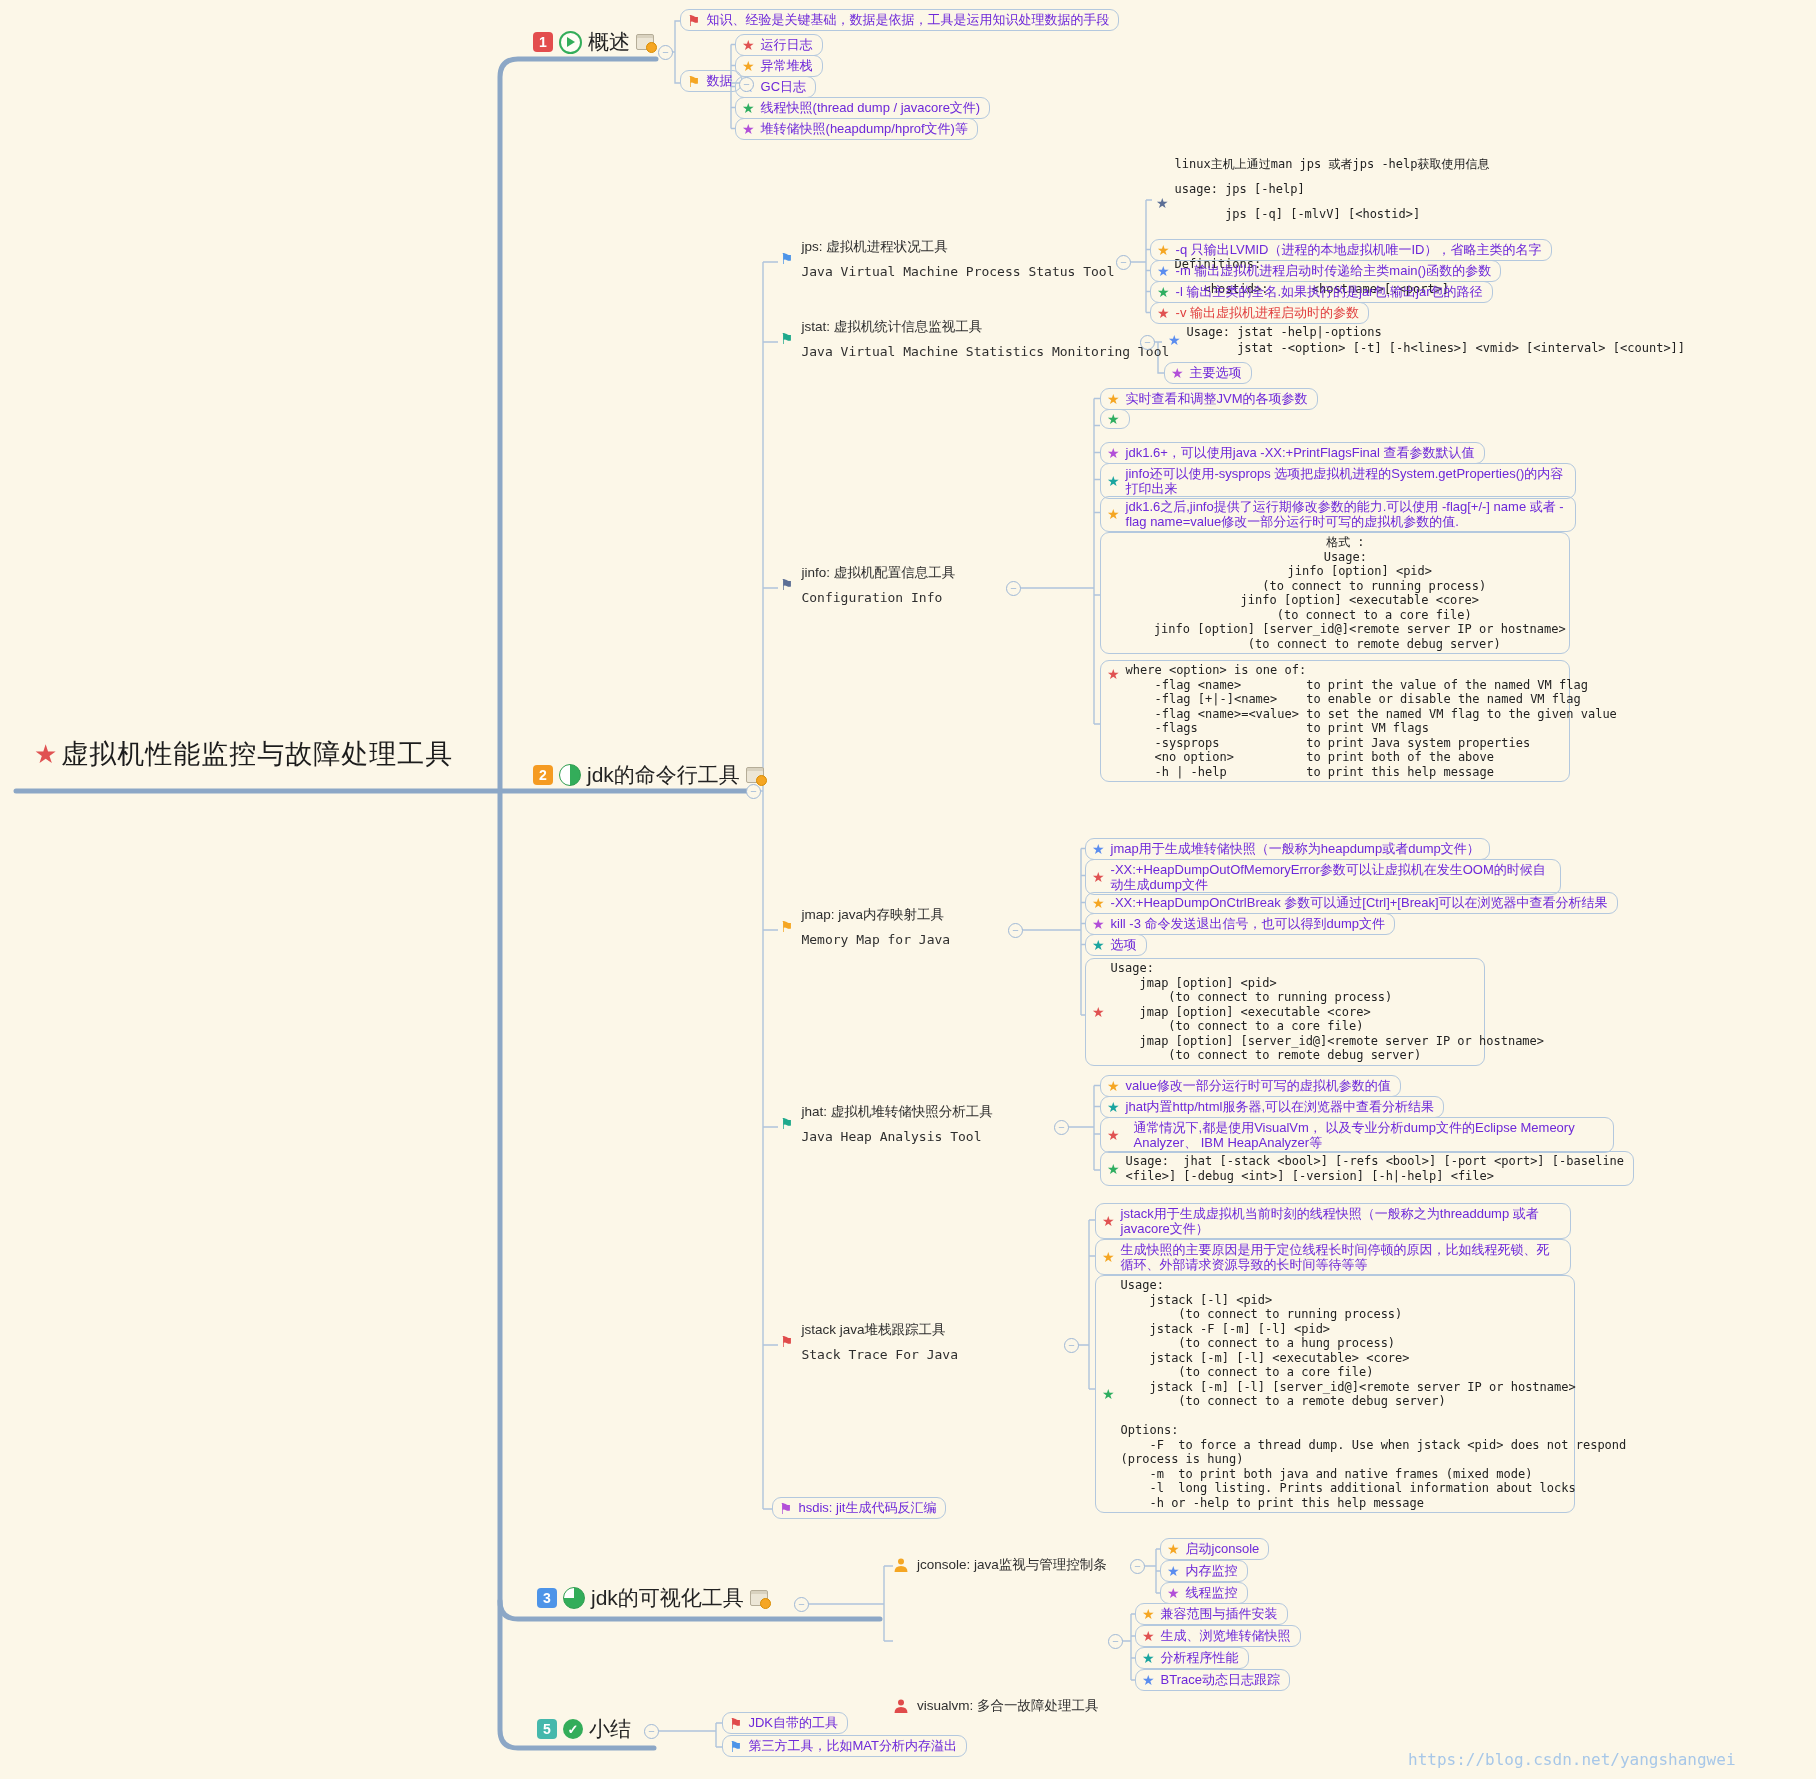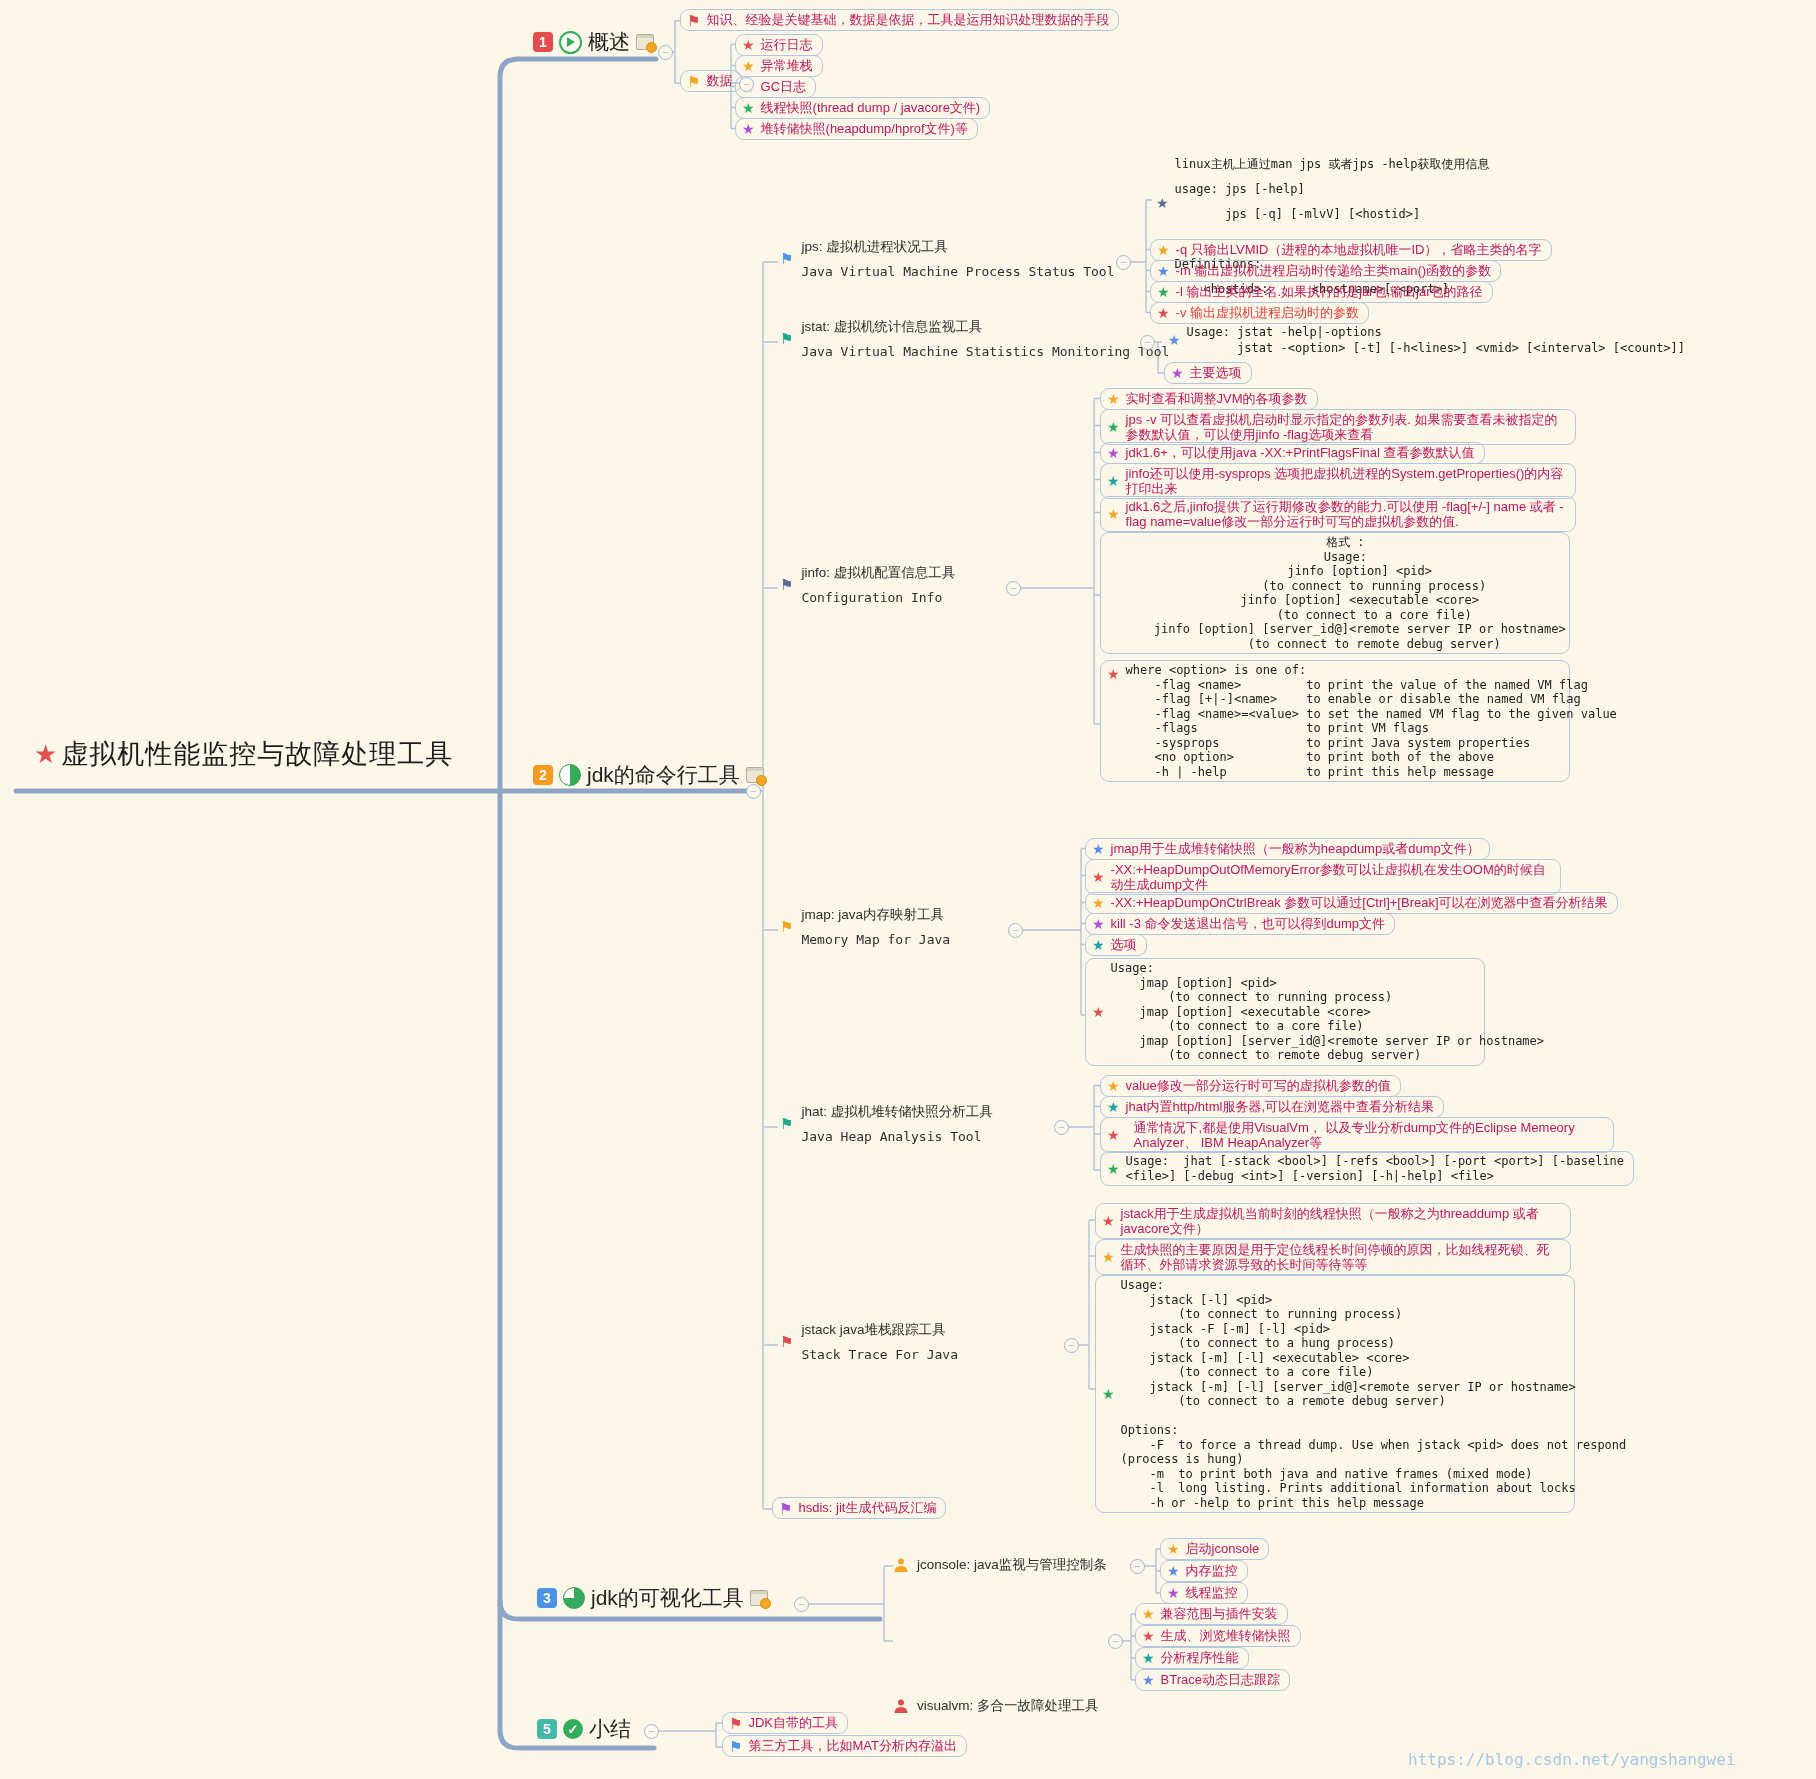--- a/index.html
+++ b/index.html
@@ -4,21 +4,21 @@
 <style>
   html,body{margin:0;padding:0;}
   body{background:#fcf7e8;font-family:"Liberation Sans",sans-serif;}
   #canvas{position:relative;width:1816px;height:1779px;background:#fcf7e8;overflow:hidden;}
   svg.wires{position:absolute;left:0;top:0;z-index:0;}
   .node{position:absolute;z-index:2;box-sizing:border-box;}
   .leaf{display:flex;align-items:center;gap:6px;border:1px solid #b3c8de;border-radius:9px;
         padding:2px 9px 2px 6px;background:transparent;}
   .leaf.noborder{border:none;}
   .leaf.top{align-items:flex-start;}
-  .txt{font-size:13px;color:#be185d;white-space:nowrap;line-height:16px;}
+  .txt{font-size:13px;color:#6d28d9;white-space:nowrap;line-height:16px;}
   .wrap .txt{white-space:normal;width:440px;line-height:15px;}
   .mono{font-family:"DejaVu Sans Mono",monospace;font-size:12px;line-height:14.5px;color:#222;
         white-space:pre;margin:0;}
   .star{font-size:14px;line-height:14px;}
   .flag{font-size:15px;line-height:15px;}
   .s-red{color:#e05252}.s-org{color:#f5a623}.s-blu{color:#5b8def}.s-grn{color:#2fae60}
   .s-pur{color:#b24fd8}.s-tea{color:#1aa5a0}.s-nav{color:#5c6f96}
   .f-red{color:#e04b4b}.f-org{color:#f5a623}.f-blu{color:#4d94e8}.f-grn{color:#1fa98c}
   .f-nav{color:#5c6f96}.f-pur{color:#b24fd8}
   .redtext{color:#e03e3e;}
@@ -194,21 +194,20 @@
   </span>
 </div>
 <div class="collapse" style="left:1006px;top:581px;">−</div>
 
 <div class="node leaf" style="left:1100px;top:388px;">
   <span class="star s-org">★</span>
   <span class="txt">实时查看和调整JVM的各项参数</span>
 </div>
 <div class="node leaf wrap" style="left:1100px;top:409px;">
   <span class="star s-grn">★</span>
-  <span class="txt">jps -v 可以查看虚拟机启动时显示指定的参数列表. 如果需要查看未被指定的参数默认值，可以使用jinfo -flag选项来查看</span>
 </div>
 <div class="node leaf" style="left:1100px;top:442px;">
   <span class="star s-pur">★</span>
   <span class="txt">jdk1.6+，可以使用java -XX:+PrintFlagsFinal 查看参数默认值</span>
 </div>
 <div class="node leaf wrap" style="left:1100px;top:463px;">
   <span class="star s-tea">★</span>
   <span class="txt">jinfo还可以使用-sysprops 选项把虚拟机进程的System.getProperties()的内容打印出来</span>
 </div>
 <div class="node leaf wrap" style="left:1100px;top:496px;">

